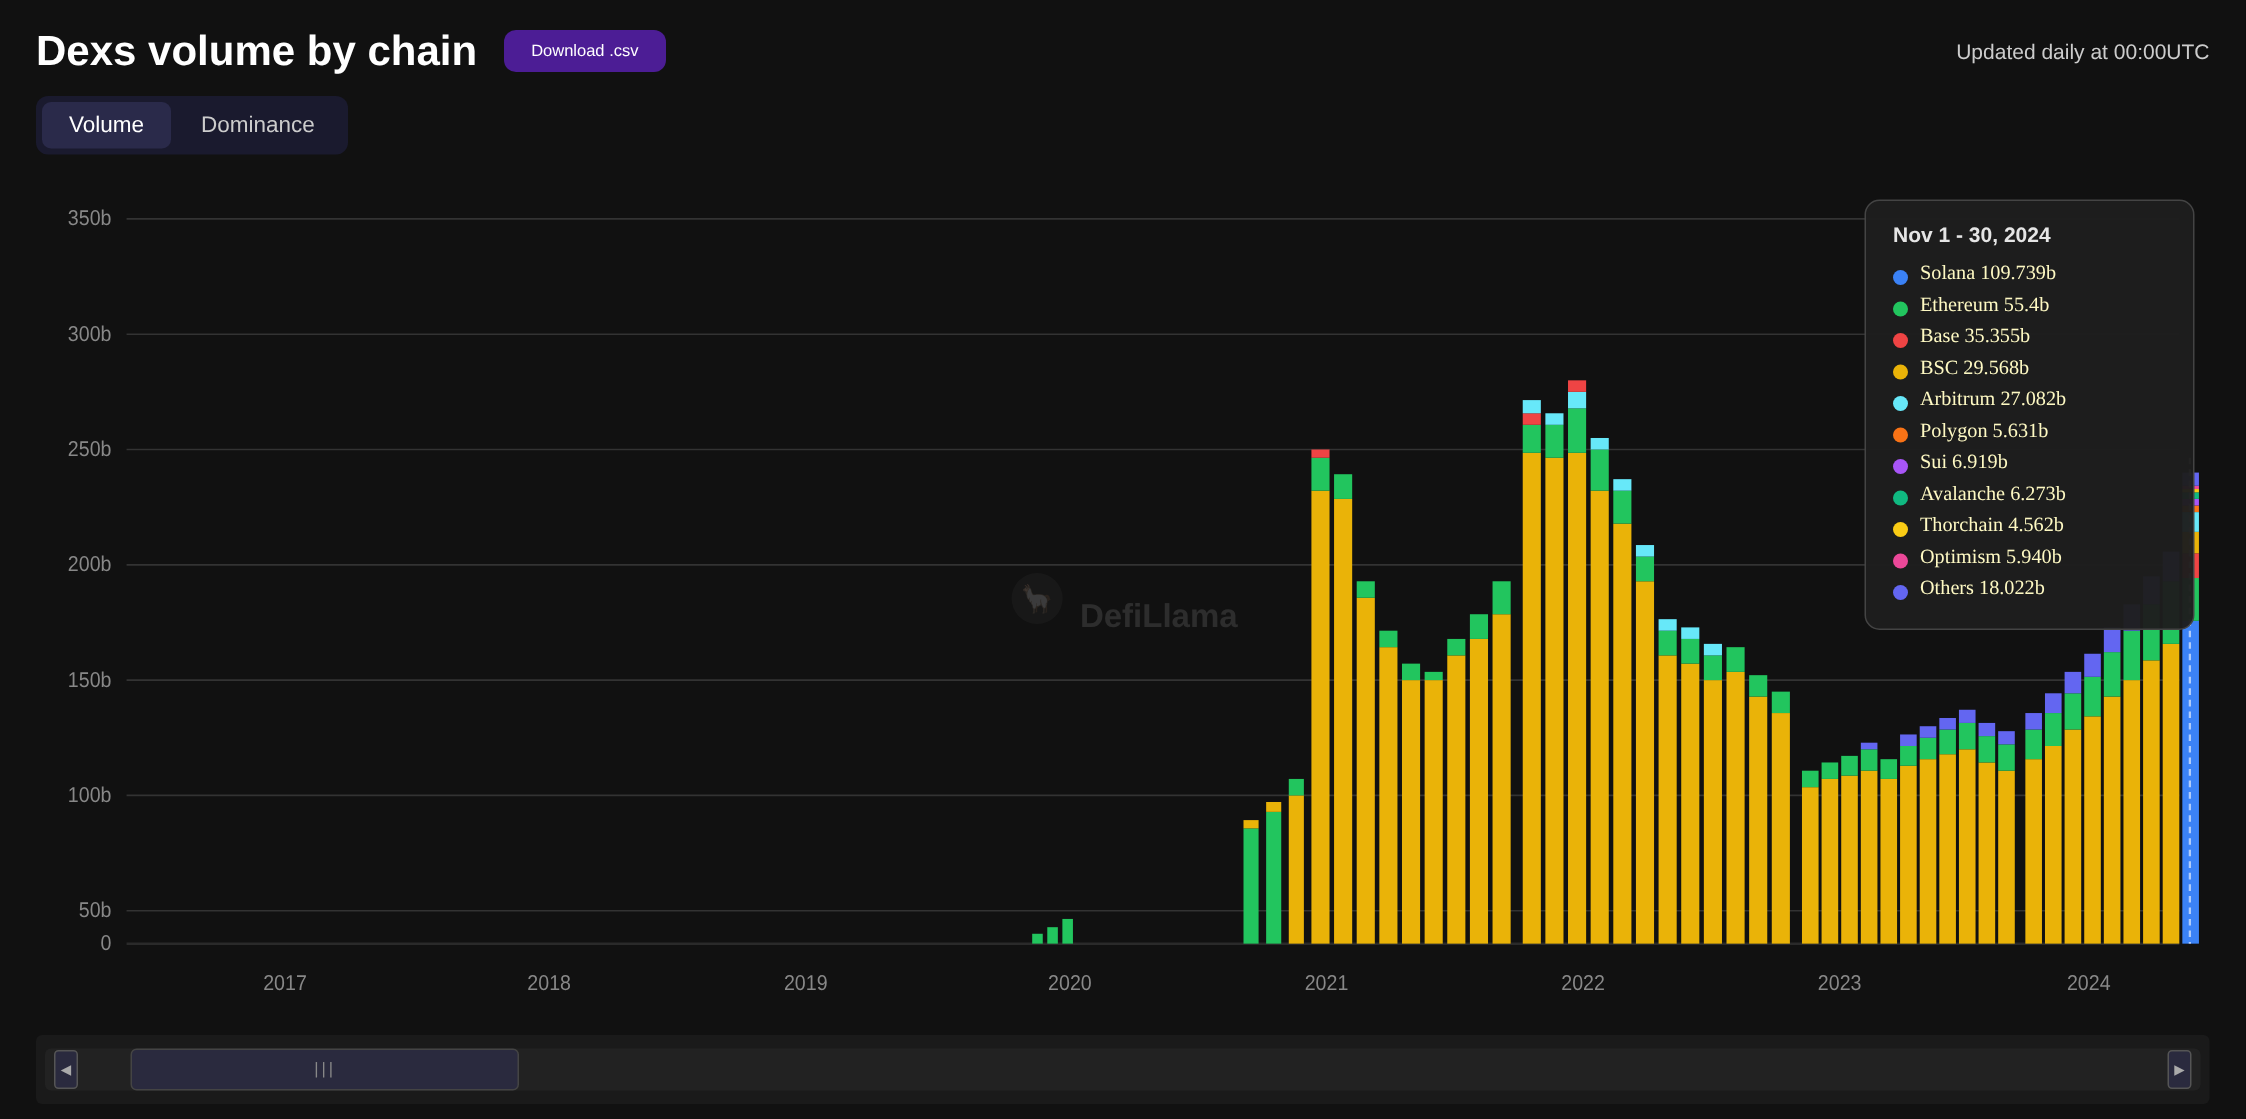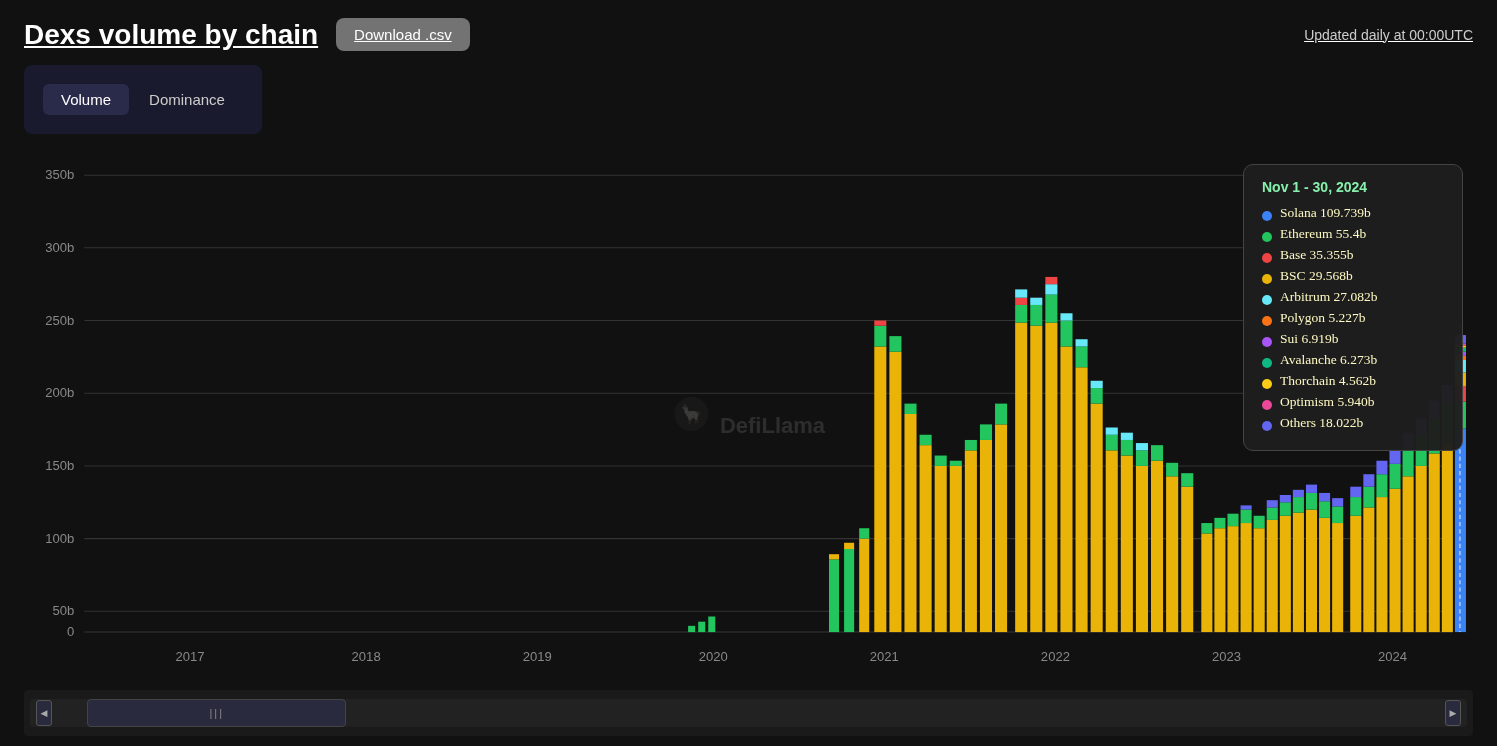--- a/index.html
+++ b/index.html
@@ -17,39 +17,38 @@
       background: #111;
       padding: 18px 24px 10px 24px;
       display: flex;
       flex-direction: column;
     }
     .header {
       display: flex;
       align-items: center;
       justify-content: space-between;
       margin-bottom: 14px;
-      text-decoration: underline;
     }
     .header-left {
       display: flex;
       align-items: center;
       gap: 18px;
     }
     .page-title {
       font-size: 28px;
       font-weight: 600;
       color: #fff;
     }
     .download-btn {
-      background: #737373;
+      background: #4c1d95;
       color: #fff;
       border: none;
       border-radius: 8px;
       padding: 8px 18px;
-      font-size: 15px;
+      font-size: 11px;
       cursor: pointer;
       font-weight: 500;
     }
     .update-info {
       color: #ccc;
       font-size: 14px;
       margin-left: 30px;
     }
     .controls {
       display: flex;
@@ -76,21 +75,21 @@
     }
     .tab-btn.active {
       background: #2a2a4a;
       color: #fff;
     }
     .right-tabs {
       display: flex;
       align-items: center;
       background: #1a1a2e;
       border-radius: 8px;
-      padding: 19px;
+      padding: 4px;
       gap: 2px;
     }
     .chart-area {
       flex: 1;
       position: relative;
       display: flex;
       flex-direction: column;
     }
     .chart-wrapper {
       flex: 1;
@@ -109,21 +108,21 @@
       border-radius: 10px;
       padding: 14px 18px;
       font-size: 13.5px;
       min-width: 220px;
       z-index: 10;
     }
     .tooltip-date {
       font-size: 14px;
       font-weight: 600;
       margin-bottom: 10px;
-      color: #86efac;
+      color: #e5e5e5;
     }
     .tooltip-row {
       display: flex;
       align-items: flex-end;
       gap: 8px;
       margin-bottom: 5px;
       color: #fef9c3;
       font-family: Liberation Serif, serif;
     }
     .dot {
@@ -242,21 +241,21 @@
             <div class="tooltip-row">
               <span class="dot" style="background: rgb(234, 179, 8);"></span>
               <span>BSC  29.568b</span>
             </div>
             <div class="tooltip-row">
               <span class="dot" style="background: rgb(103, 232, 249);"></span>
               <span>Arbitrum  27.082b</span>
             </div>
             <div class="tooltip-row">
               <span class="dot" style="background: rgb(249, 115, 22);"></span>
-              <span>Polygon  5.227b</span>
+              <span>Polygon  5.631b</span>
             </div>
             <div class="tooltip-row">
               <span class="dot" style="background: rgb(168, 85, 247);"></span>
               <span>Sui  6.919b</span>
             </div>
             <div class="tooltip-row">
               <span class="dot" style="background: rgb(16, 185, 129);"></span>
               <span>Avalanche  6.273b</span>
             </div>
             <div class="tooltip-row">

